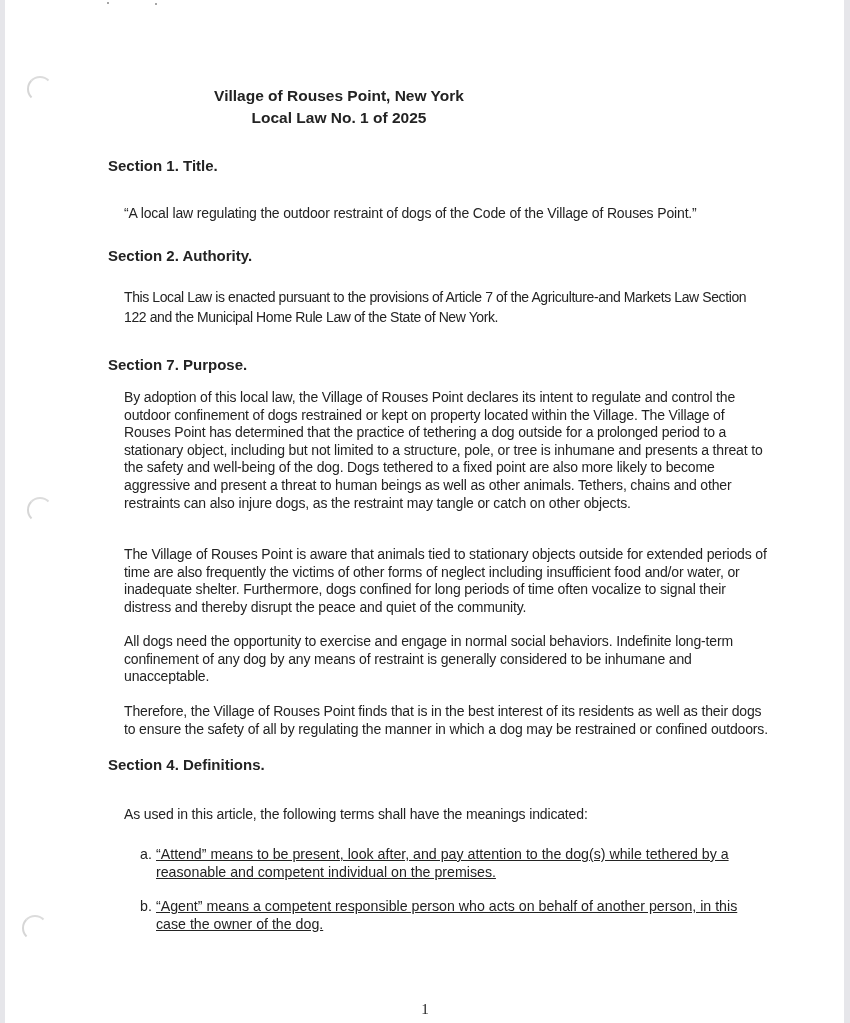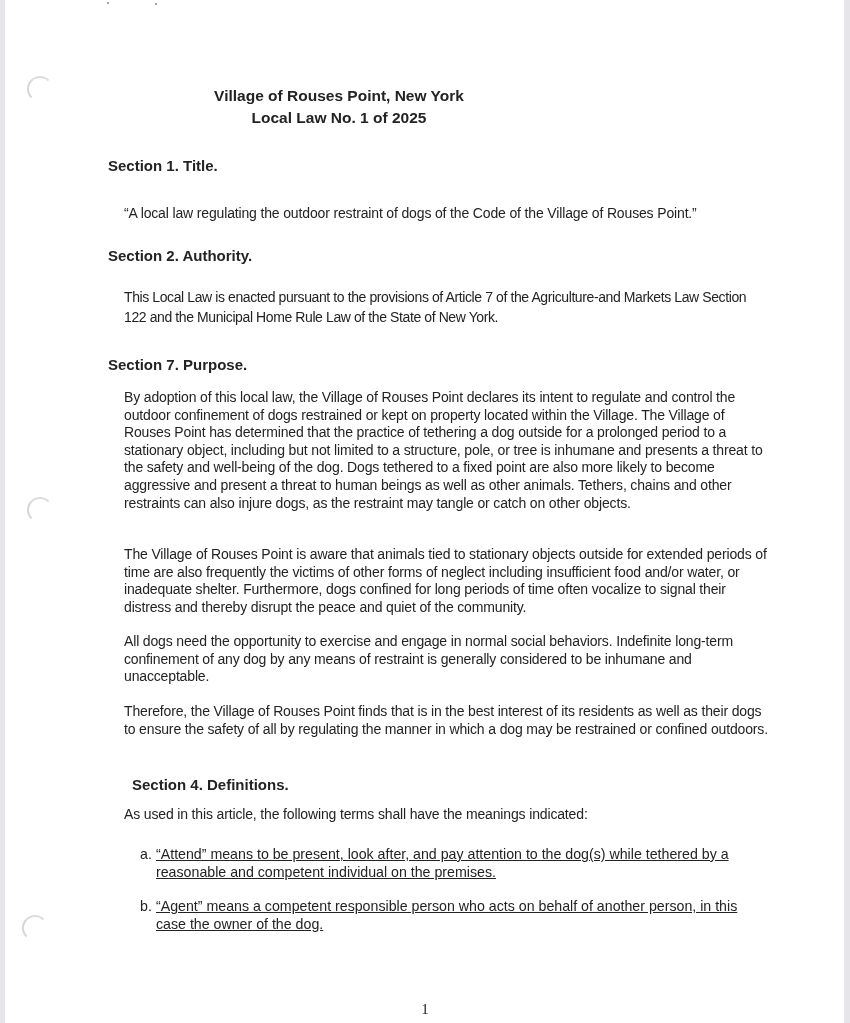--- a/index.html
+++ b/index.html
@@ -50,21 +50,21 @@
 
   <div class="h" style="top:247px;">Section 2. Authority.</div>
   <div class="p carlito" style="top:287px;">This Local Law is enacted pursuant to the provisions of Article 7 of the Agriculture-and Markets Law Section 122 and the Municipal Home Rule Law of the State of New York.</div>
 
   <div class="h" style="top:356px;">Section 7. Purpose.</div>
   <div class="p" style="top:389px;">By adoption of this local law, the Village of Rouses Point declares its intent to regulate and control the outdoor confinement of dogs restrained or kept on property located within the Village. The Village of Rouses Point has determined that the practice of tethering a dog outside for a prolonged period to a stationary object, including but not limited to a structure, pole, or tree is inhumane and presents a threat to the safety and well-being of the dog. Dogs tethered to a fixed point are also more likely to become aggressive and present a threat to human beings as well as other animals. Tethers, chains and other restraints can also injure dogs, as the restraint may tangle or catch on other objects.</div>
   <div class="p" style="top:546px;">The Village of Rouses Point is aware that animals tied to stationary objects outside for extended periods of time are also frequently the victims of other forms of neglect including insufficient food and/or water, or inadequate shelter. Furthermore, dogs confined for long periods of time often vocalize to signal their distress and thereby disrupt the peace and quiet of the community.</div>
   <div class="p" style="top:633px;">All dogs need the opportunity to exercise and engage in normal social behaviors. Indefinite long-term confinement of any dog by any means of restraint is generally considered to be inhumane and unacceptable.</div>
   <div class="p" style="top:703px;">Therefore, the Village of Rouses Point finds that is in the best interest of its residents as well as their dogs to ensure the safety of all by regulating the manner in which a dog may be restrained or confined outdoors.</div>
 
-  <div class="h" style="top:776px;margin-left:24px;">Section 4. Definitions.</div>
+  <div class="h" style="top:756px;">Section 4. Definitions.</div>
   <div class="p" style="top:806px;">As used in this article, the following terms shall have the meanings indicated:</div>
 
   <div class="li" style="top:846px;">
     <span class="marker">a.</span>
     <span class="txt">“Attend” means to be present, look after, and pay attention to the dog(s) while tethered by a reasonable and competent individual on the premises.</span>
   </div>
   <div class="li" style="top:898px;">
     <span class="marker">b.</span>
     <span class="txt">“Agent” means a competent responsible person who acts on behalf of another person, in this case the owner of the dog.</span>
   </div>

